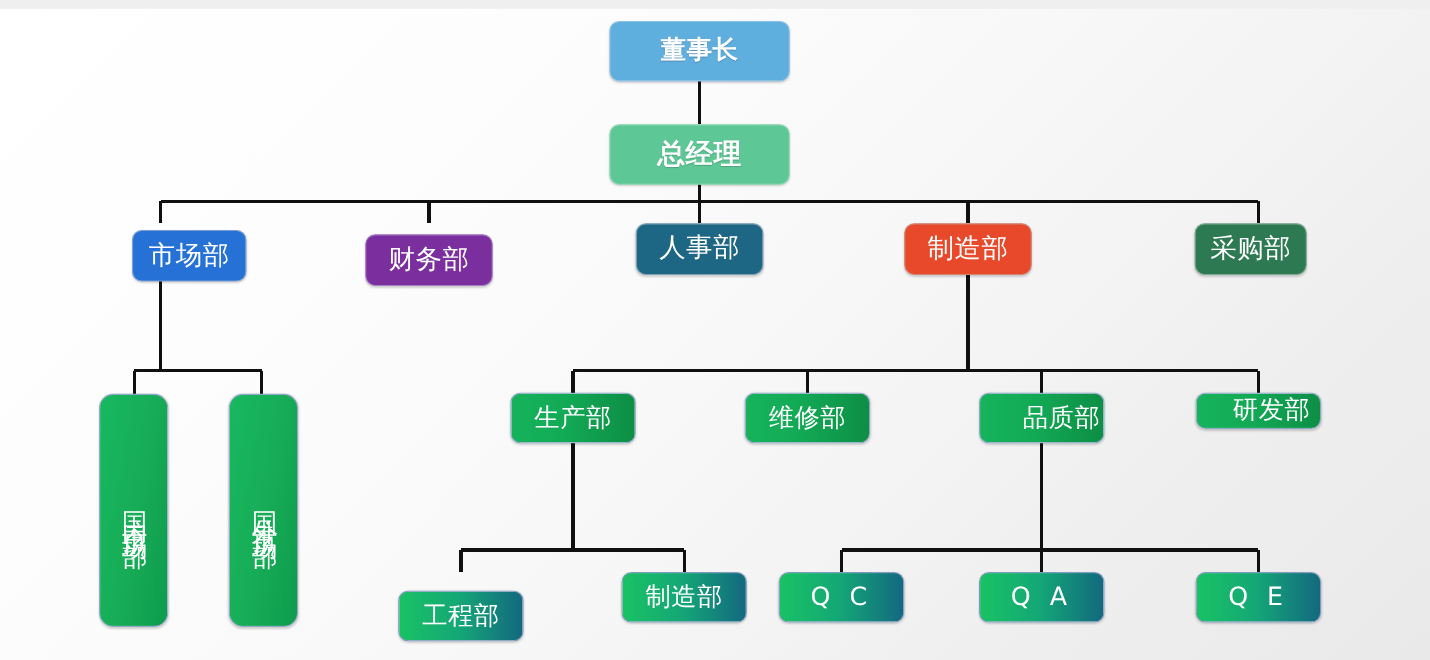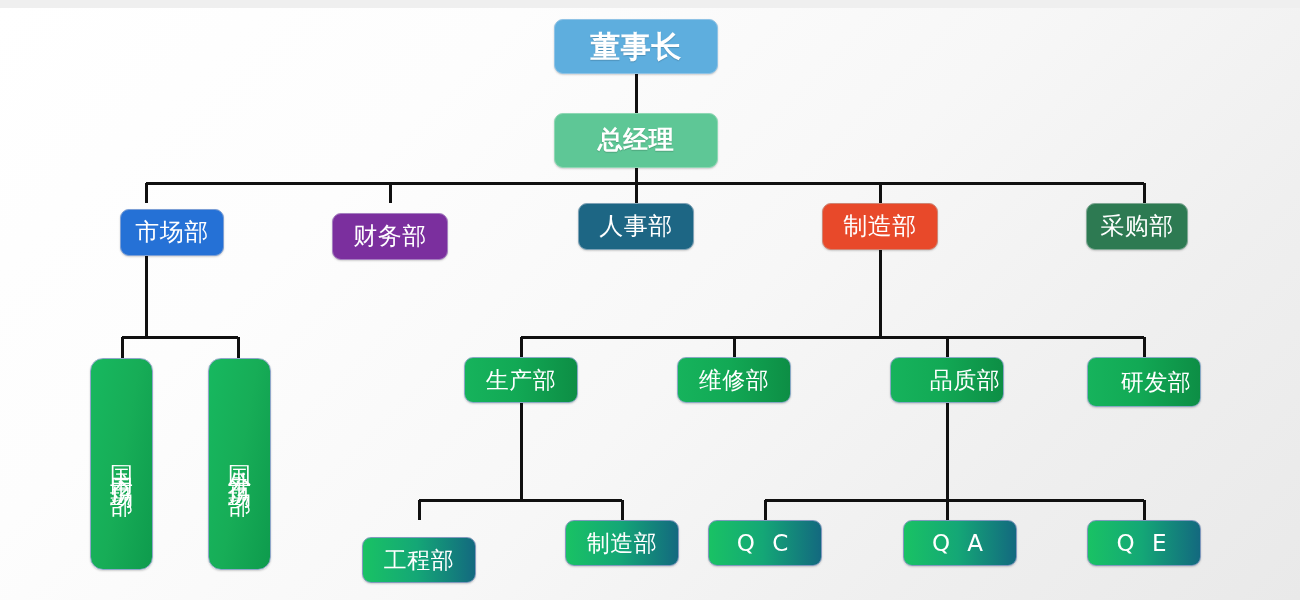--- a/index.html
+++ b/index.html
@@ -61,21 +61,21 @@
 
   .node .label {
     display: block;
     white-space: nowrap;
   }
 
   
   .n-chairman {
     background: #5eaede;
     border-color: #8fc3e6;
-    font-size: 30px;
+    font-size: 23px;
     font-weight: bold;
     text-shadow: 0 1px 1px rgba(0,0,0,0.18);
   }
   .n-gm {
     background: #5ec796;
     border-color: #8ed8b4;
     font-size: 25px;
     font-weight: bold;
     text-shadow: 0 1px 1px rgba(0,0,0,0.18);
   }
@@ -204,37 +204,37 @@
   </div>
 
   <div class="node n-g3" style="left:677px; top:357px; width:114px; height:46px;">
     <span class="label">维修部</span>
   </div>
 
   <div class="node n-g3" style="left:890px; top:357px; width:114px; height:46px;padding-left:36px;">
     <span class="label">品质部</span>
   </div>
 
-  <div class="node n-g3" style="left:1087px; top:357px; width:114px; height:50px;padding-left:24px;">
+  <div class="node n-g3" style="left:1087px; top:357px; width:114px; height:33px;padding-left:24px;">
     <span class="label">研发部</span>
   </div>
 
   <div class="node n-g4" style="left:362px; top:520px; width:114px; height:46px;margin-top:17px;">
     <span class="label">工程部</span>
   </div>
 
   <div class="node n-g4" style="left:565px; top:520px; width:114px; height:46px;">
     <span class="label">制造部</span>
   </div>
 
   <div class="node n-g4" style="left:708px; top:520px; width:114px; height:46px;">
     <span class="label wide-letters">Q C</span>
   </div>
 
-  <div class="node n-g4" style="left:890px; top:520px; width:114px; height:46px;margin-left:13px;">
+  <div class="node n-g4" style="left:890px; top:520px; width:114px; height:46px;">
     <span class="label wide-letters">Q A</span>
   </div>
 
   <div class="node n-g4" style="left:1087px; top:520px; width:114px; height:46px;">
     <span class="label wide-letters">Q E</span>
   </div>
 
 </div>
 
 </body></html>

